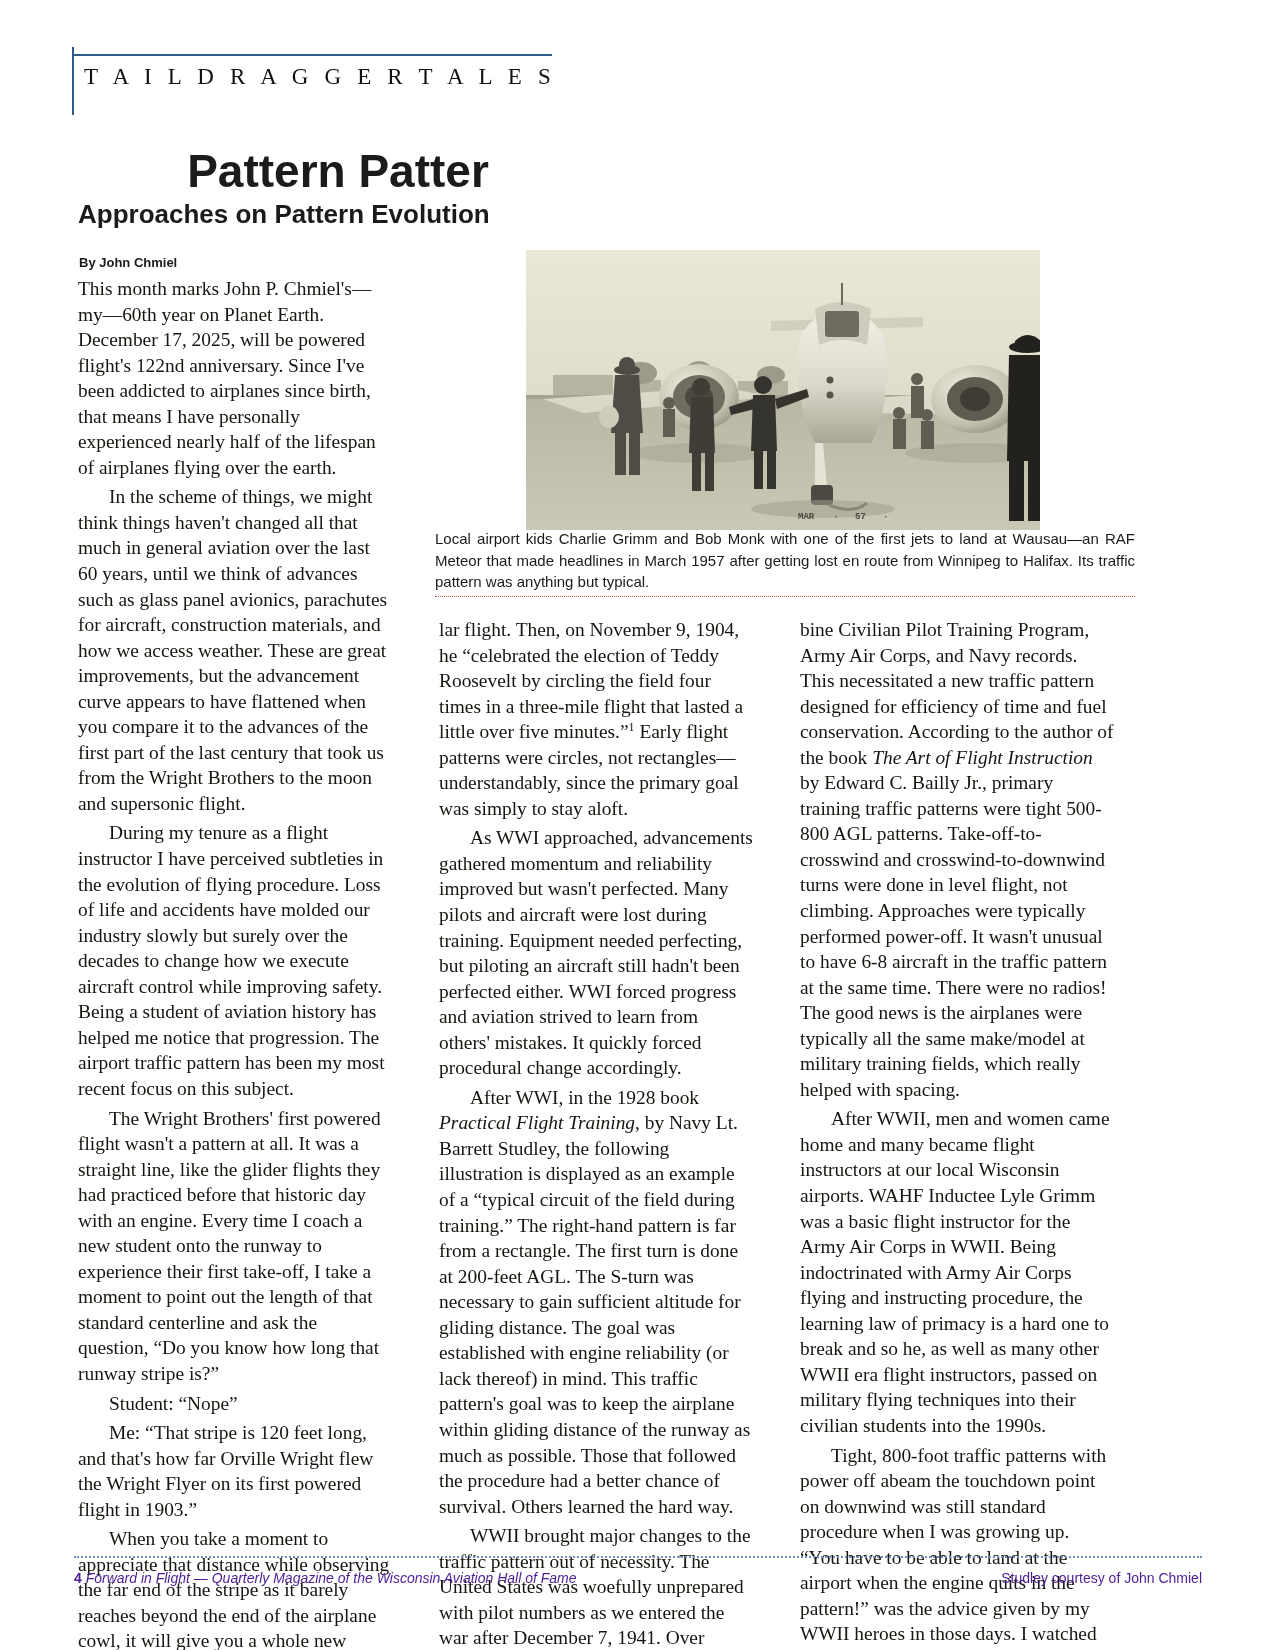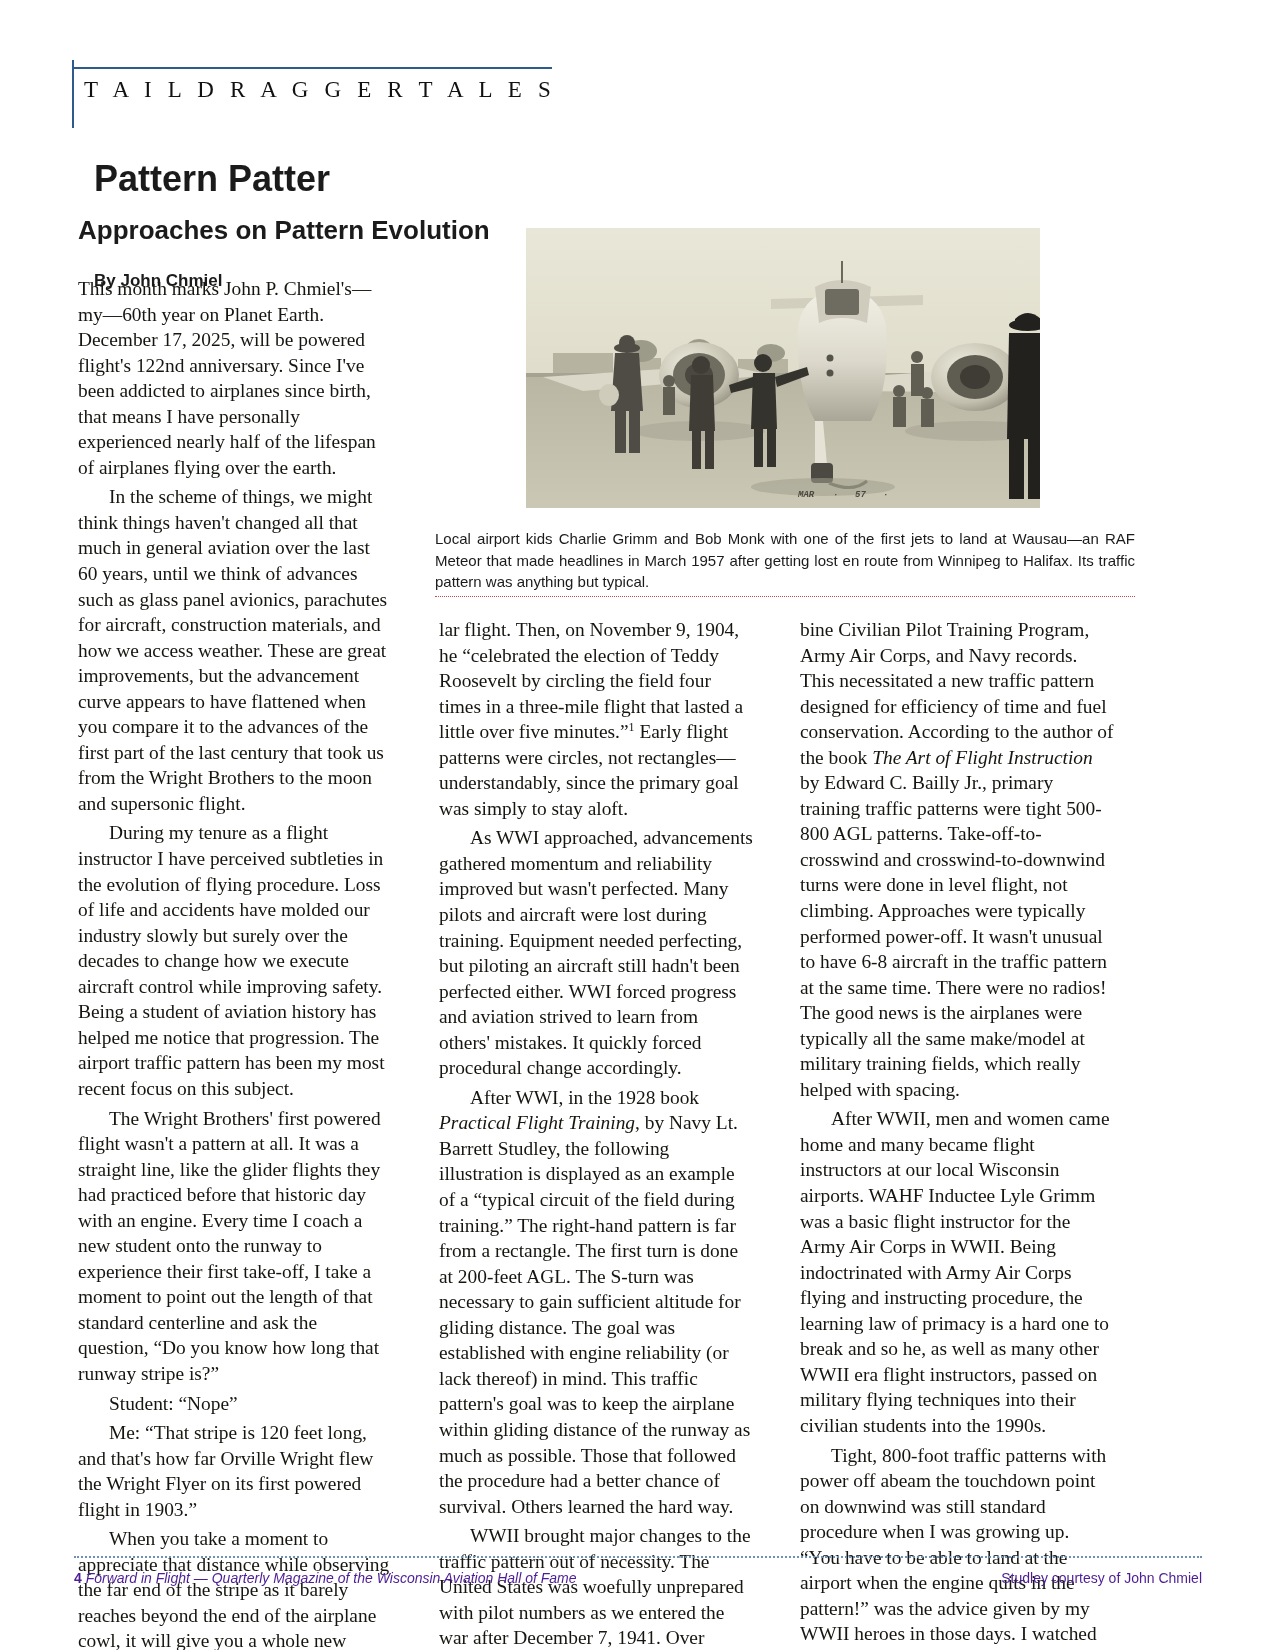--- a/index.html
+++ b/index.html
@@ -13,21 +13,21 @@
     height: 1650px;
     background: #ffffff;
     overflow: hidden;
     font-family: "Liberation Serif", "DejaVu Serif", serif;
   }
 
   
   .masthead {
     position: absolute;
     left: 72px;
-    top: 60px;
+    top: 47px;
     width: 1110px;
     height: 70px;
   }
   .masthead-rule {
     position: absolute;
     left: 0;
     top: 7px;
     width: 480px;
     height: 2px;
     background: #2f5b8a;
@@ -54,51 +54,51 @@
   
   .headline-block {
     position: absolute;
     left: 78px;
     top: 143px;
     width: 520px;
   }
   .headline {
     font-family: "Liberation Sans", "DejaVu Sans", sans-serif;
     font-weight: bold;
-    font-size: 36px;
+    font-size: 46px;
     line-height: 40px;
     color: #1b1b1b;
-    margin: 16px;
+    margin: 8px;
+    text-align: center;
   }
   .subhead {
     font-family: "Liberation Sans", "DejaVu Sans", sans-serif;
     font-weight: bold;
     font-size: 26px;
     line-height: 31px;
     color: #1b1b1b;
     margin: 2px 0 0 0;
   }
   .byline {
     font-family: "Liberation Sans", "DejaVu Sans", sans-serif;
     font-weight: bold;
-    font-size: 17px;
+    font-size: 13px;
     color: #1b1b1b;
-    margin: 25px 0 0 16px;
+    margin: 25px 0 0 1px;
   }
 
   
   .photo-wrap {
     position: absolute;
     left: 523px;
-    top: 225px;
+    top: 247px;
     width: 520px;
     height: 286px;
     overflow: hidden;
     background: #22c55e;
-    font-style: italic;
   }
   .photo-svg { display: block; width: 100%; height: 100%; }
 
   .caption {
     position: absolute;
     left: 435px;
     top: 528px;
     width: 700px;
     font-family: "Liberation Sans", "DejaVu Sans", sans-serif;
     font-size: 15px;

